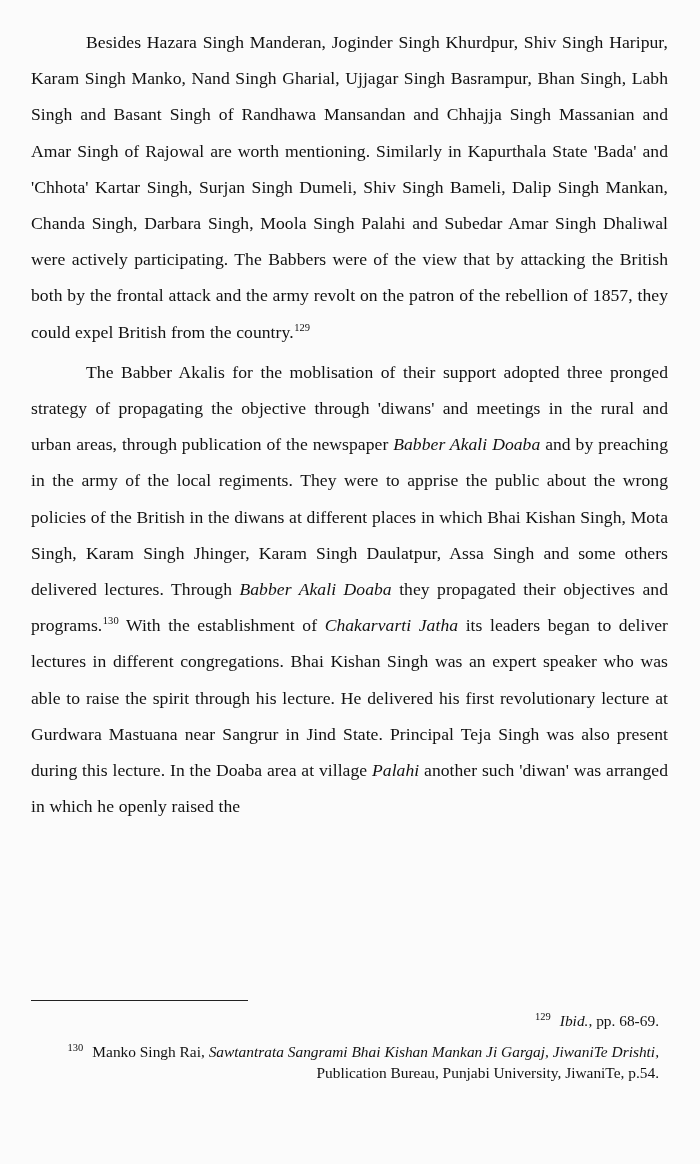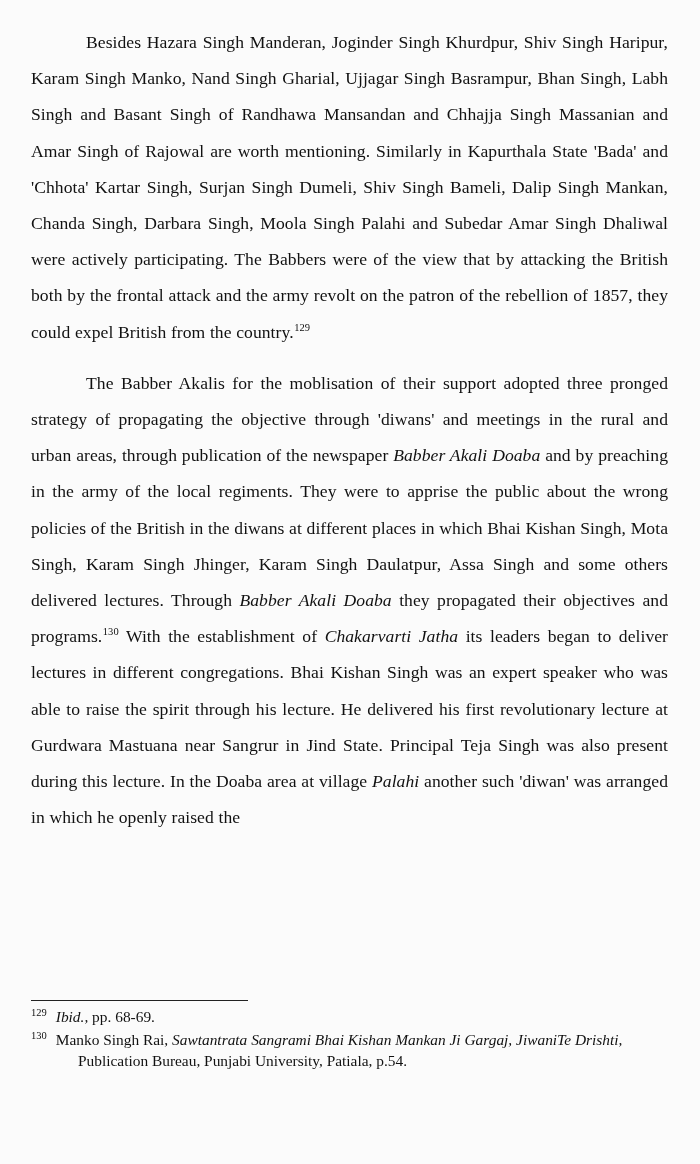--- a/index.html
+++ b/index.html
@@ -34,21 +34,21 @@
     margin: 0;
     text-indent: 55px;
     text-align: justify;
     font-size: 17.6px;
     line-height: 36.2px;
     letter-spacing: 0.05px;
     word-spacing: 0.2px;
     hyphens: none;
   }
   .para + .para {
-    margin-top: 15px;
+    margin-top: 4px;
   }
   .it {
     font-style: italic;
   }
   sup.fnref {
     font-size: 10.5px;
     vertical-align: super;
     line-height: 0;
     padding-left: 0.5px;
   }
@@ -60,24 +60,24 @@
   }
   .fn-rule {
     width: 217px;
     height: 0;
     border: 0;
     border-top: 1.3px solid #222222;
     margin: 0 0 5px 0;
     padding: 0;
   }
   .fn {
-    margin: 0;
+    margin: 9px;
     font-size: 15.4px;
     line-height: 21.5px;
-    text-align: left;
+    text-align: right;
     text-indent: 0;
     padding-left: 0;
   }
   .fn-130 {
     padding-left: 47px;
     text-indent: -47px;
     margin-top: 1px;
   }
   .fn-129 {
     padding-left: 28px;
@@ -99,16 +99,16 @@
 <div class="page">
 
   <div class="body-text">
     <p class="para"><span>Besides Hazara Singh Manderan, Joginder Singh Khurdpur, Shiv Singh Haripur, Karam Singh Manko, Nand Singh Gharial, Ujjagar Singh Basrampur, Bhan Singh, Labh Singh and Basant Singh of Randhawa Mansandan and Chhajja Singh Massanian and Amar Singh of Rajowal are worth mentioning.  Similarly in Kapurthala State 'Bada' and 'Chhota' Kartar Singh, Surjan Singh Dumeli, Shiv Singh Bameli, Dalip Singh Mankan, Chanda Singh, Darbara Singh, Moola Singh Palahi and Subedar Amar Singh Dhaliwal were actively participating.  The Babbers were of the view that by attacking the British both by the frontal attack and the army revolt on the patron of the rebellion of 1857, they could expel British from the country.</span><sup class="fnref">129</sup></p>
     <p class="para"><span>The Babber Akalis for the moblisation of their support adopted three pronged strategy of propagating the objective through 'diwans' and meetings in the rural and urban areas, through publication of the newspaper </span><span class="it">Babber Akali Doaba</span><span> and by preaching in the army of the local regiments.  They were to apprise the public about the wrong policies of the British in the diwans at different places in which Bhai Kishan Singh, Mota Singh, Karam Singh Jhinger, Karam Singh Daulatpur, Assa Singh and some others delivered lectures.  Through </span><span class="it">Babber Akali Doaba</span><span> they propagated their objectives and programs.</span><sup class="fnref">130</sup><span>  With the establishment of </span><span class="it">Chakarvarti Jatha</span><span> its leaders began to deliver lectures in different congregations.  Bhai Kishan Singh was an expert speaker who was able to raise the spirit through his lecture.  He delivered his first revolutionary lecture at Gurdwara Mastuana near Sangrur in Jind State.  Principal Teja Singh was also present during this lecture.  In the Doaba area at village </span><span class="it">Palahi</span><span> another such 'diwan' was arranged in which he openly raised the</span></p>
   </div>
 
   <div class="footnotes">
     <hr class="fn-rule">
     <p class="fn fn-129"><sup>129</sup><span class="fn-num-gap-wide"></span><span class="it">Ibid.,</span><span> pp. 68-69.</span></p>
-    <p class="fn fn-130"><sup>130</sup><span class="fn-num-gap-wide"></span><span>Manko Singh Rai, </span><span class="it">Sawtantrata Sangrami Bhai Kishan Mankan Ji Gargaj, JiwaniTe Drishti,</span><span>  Publication Bureau, Punjabi University, Patiala, p.54.</span></p>
+    <p class="fn fn-130"><sup>130</sup><span class="fn-num-gap-wide"></span><span>Manko Singh Rai, </span><span class="it">Sawtantrata Sangrami Bhai Kishan Mankan Ji Gargaj, JiwaniTe Drishti,</span><span>  Publication Bureau, Punjabi University, JiwaniTe, p.54.</span></p>
   </div>
 
 </div>
 
 </body></html>

